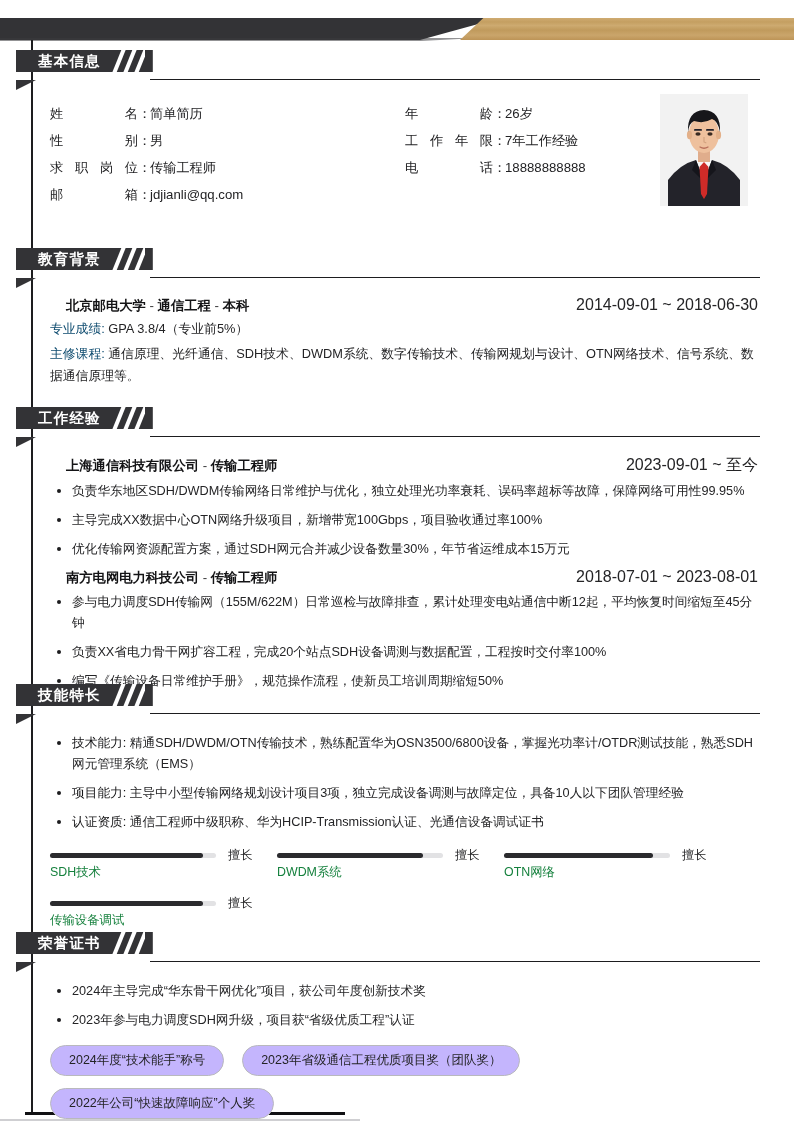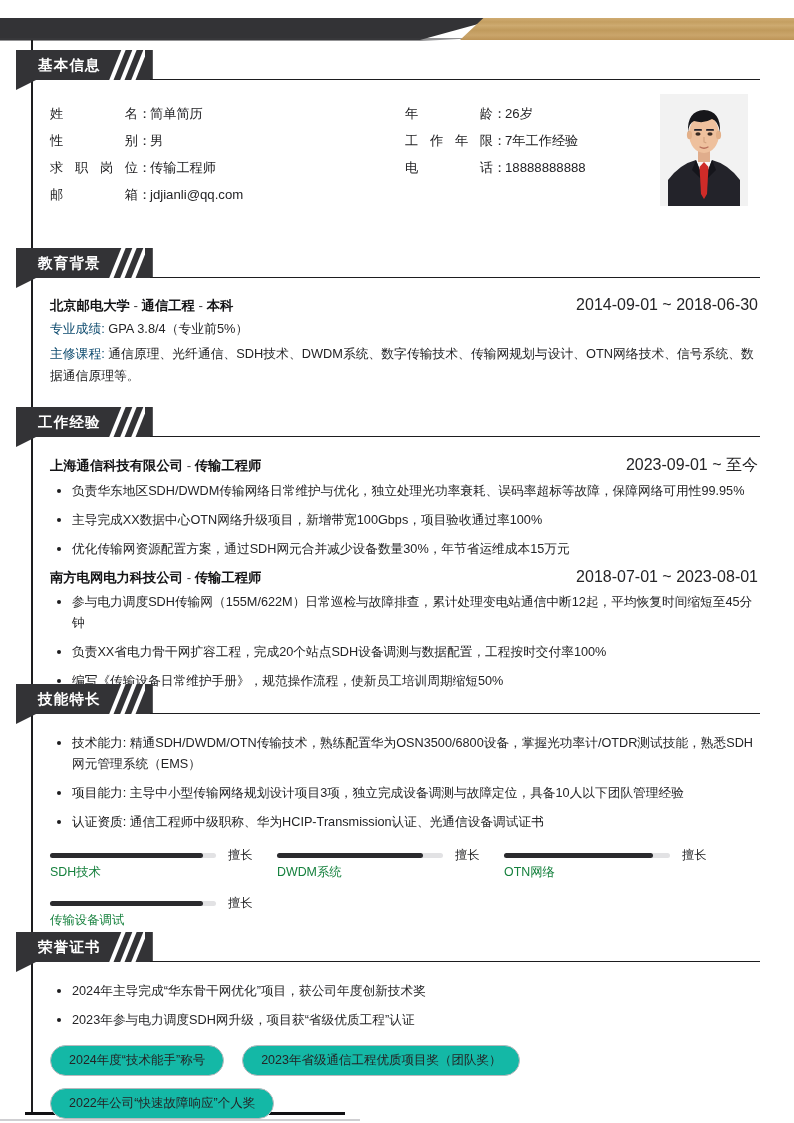--- a/index.html
+++ b/index.html
@@ -72,21 +72,21 @@
   
   .section { position: absolute; left: 0; width: 794px; }
 
   .sec-head {
     position: relative;
     height: 34px;
   }
   .badge {
     position: absolute;
     left: 16px; top: 0;
-    height: 30px;
+    height: 22px;
     min-width: 128px;
     background: #333336;
     color: #ffffff;
     font-size: 14.5px;
     font-weight: bold;
     letter-spacing: 1.2px;
     display: flex;
     align-items: center;
     padding: 0 52px 0 22px;
     clip-path: polygon(0 0, 100% 0, 100% 100%, 0 100%);
@@ -161,20 +161,21 @@
     overflow: hidden;
   }
 
   
   .entry-head {
     display: flex;
     justify-content: space-between;
     align-items: baseline;
     font-size: 13px;
     margin-top: 4px;
+    margin-left: 16px;
   }
   .entry-title { font-weight: bold; color: #141416; font-size: 13.3px; }
   .entry-title .sep { font-weight: normal; color: #3a3a3c; }
   .entry-date { font-size: 16px; color: #242426; }
 
   .kv-line {
     font-size: 12.8px;
     line-height: 22px;
     margin-top: 3px;
     color: #242426;
@@ -238,21 +239,21 @@
     gap: 12px 18px;
     padding-top: 6px;
     max-width: 560px;
   }
   .tag {
     border: 1px solid #b9b9bd;
     border-radius: 16px;
     padding: 6px 18px;
     font-size: 12.5px;
     color: #242426;
-    background: #14b8a6;
+    background: #c4b5fd;
     white-space: nowrap;
   }
 </style>
 </head>
 <body>
 
 <div class="page">
 
   <div class="top-deco">
     <div class="top-dark"></div>

